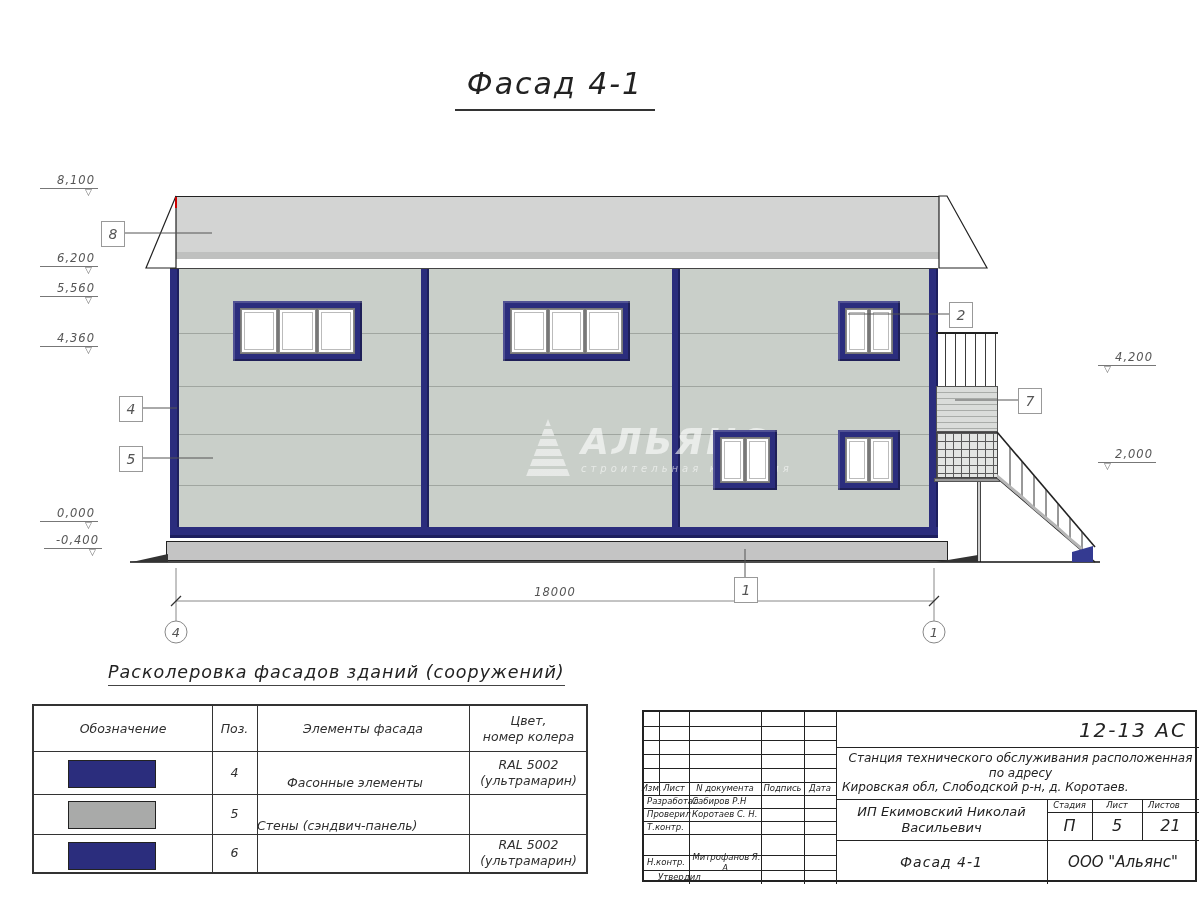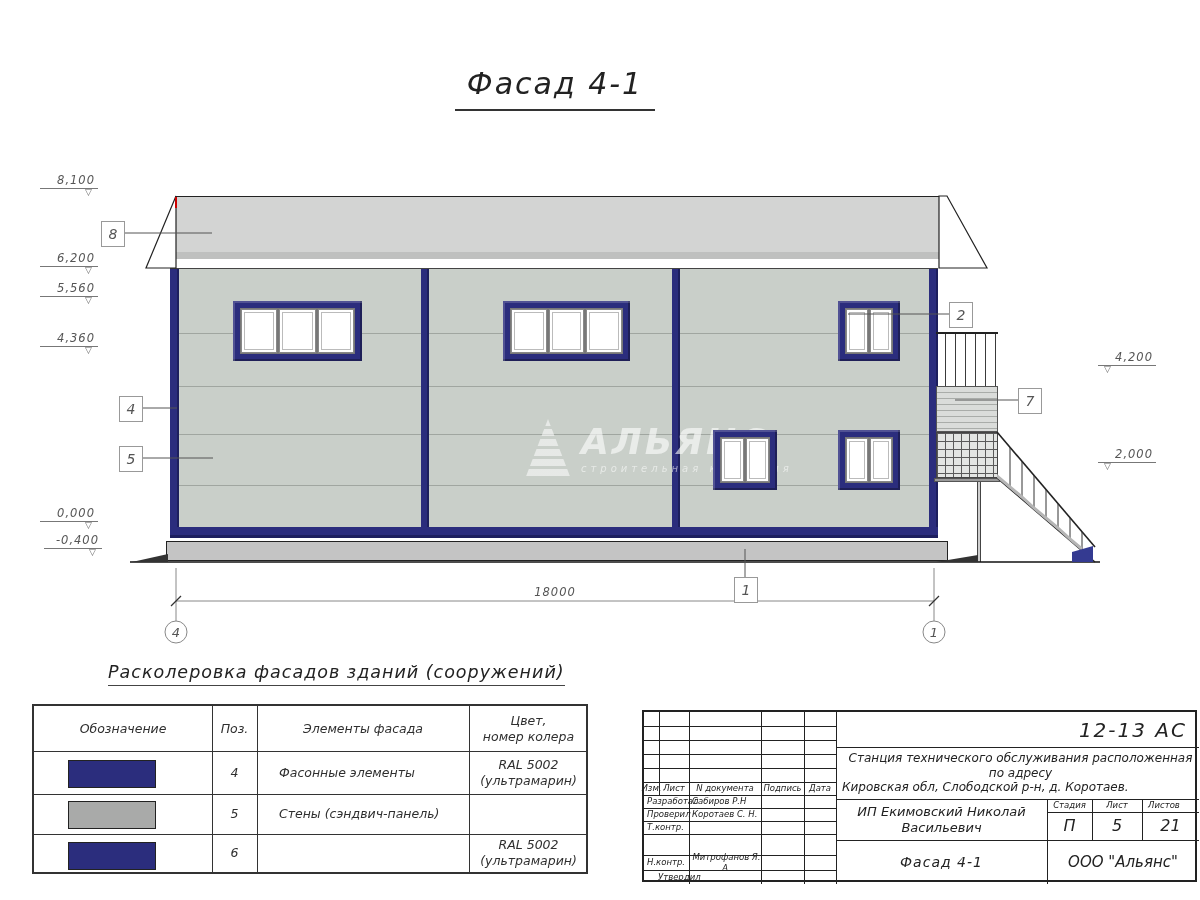--- a/index.html
+++ b/index.html
@@ -246,29 +246,29 @@
     <div class="lg-cell" style="left:0;top:0;width:178px;height:45px">Обозначение</div>
     <div class="lg-cell" style="left:178px;top:0;width:45px;height:45px">Поз.</div>
     <div class="lg-cell" style="left:435px;top:0;width:119px;height:45px;flex-direction:column">
       <div>Цвет,</div>
       <div>номер колера</div>
     </div>
     <div class="lg-cell" style="left:223px;top:0;width:212px;height:45px">Элементы фасада</div>
 
     <div class="swatch swatch-blue" style="left:34px;top:54px"></div>
     <div class="lg-cell" style="left:178px;top:45px;width:45px;height:43px">4</div>
-    <div class="lg-cell" style="left:223px;top:45px;width:212px;height:43px;justify-content:flex-start;padding-left:22px">Фасонные элементы</div>
+    <div class="lg-cell" style="left:223px;top:55px;width:212px;height:43px;justify-content:flex-start;padding-left:30px">Фасонные элементы</div>
     <div class="lg-cell" style="left:435px;top:45px;width:119px;height:43px;flex-direction:column">
       <div>RAL 5002</div>
       <div>(ультрамарин)</div>
     </div>
 
     <div class="swatch swatch-gray" style="left:34px;top:95px"></div>
     <div class="lg-cell" style="left:178px;top:88px;width:45px;height:40px">5</div>
-    <div class="lg-cell" style="left:223px;top:88px;width:212px;height:40px;justify-content:flex-start;padding-left:22px">Стены (сэндвич-панель)</div>
+    <div class="lg-cell" style="left:223px;top:100px;width:212px;height:40px;justify-content:flex-start;">Стены (сэндвич-панель)</div>
 
     <div class="swatch swatch-blue" style="left:34px;top:136px"></div>
     <div class="lg-cell" style="left:178px;top:128px;width:45px;height:38px">6</div>
     <div class="lg-cell" style="left:435px;top:128px;width:119px;height:38px;flex-direction:column">
       <div>RAL 5002</div>
       <div>(ультрамарин)</div>
     </div>
   </div>
 
   <div class="abs stamp">

